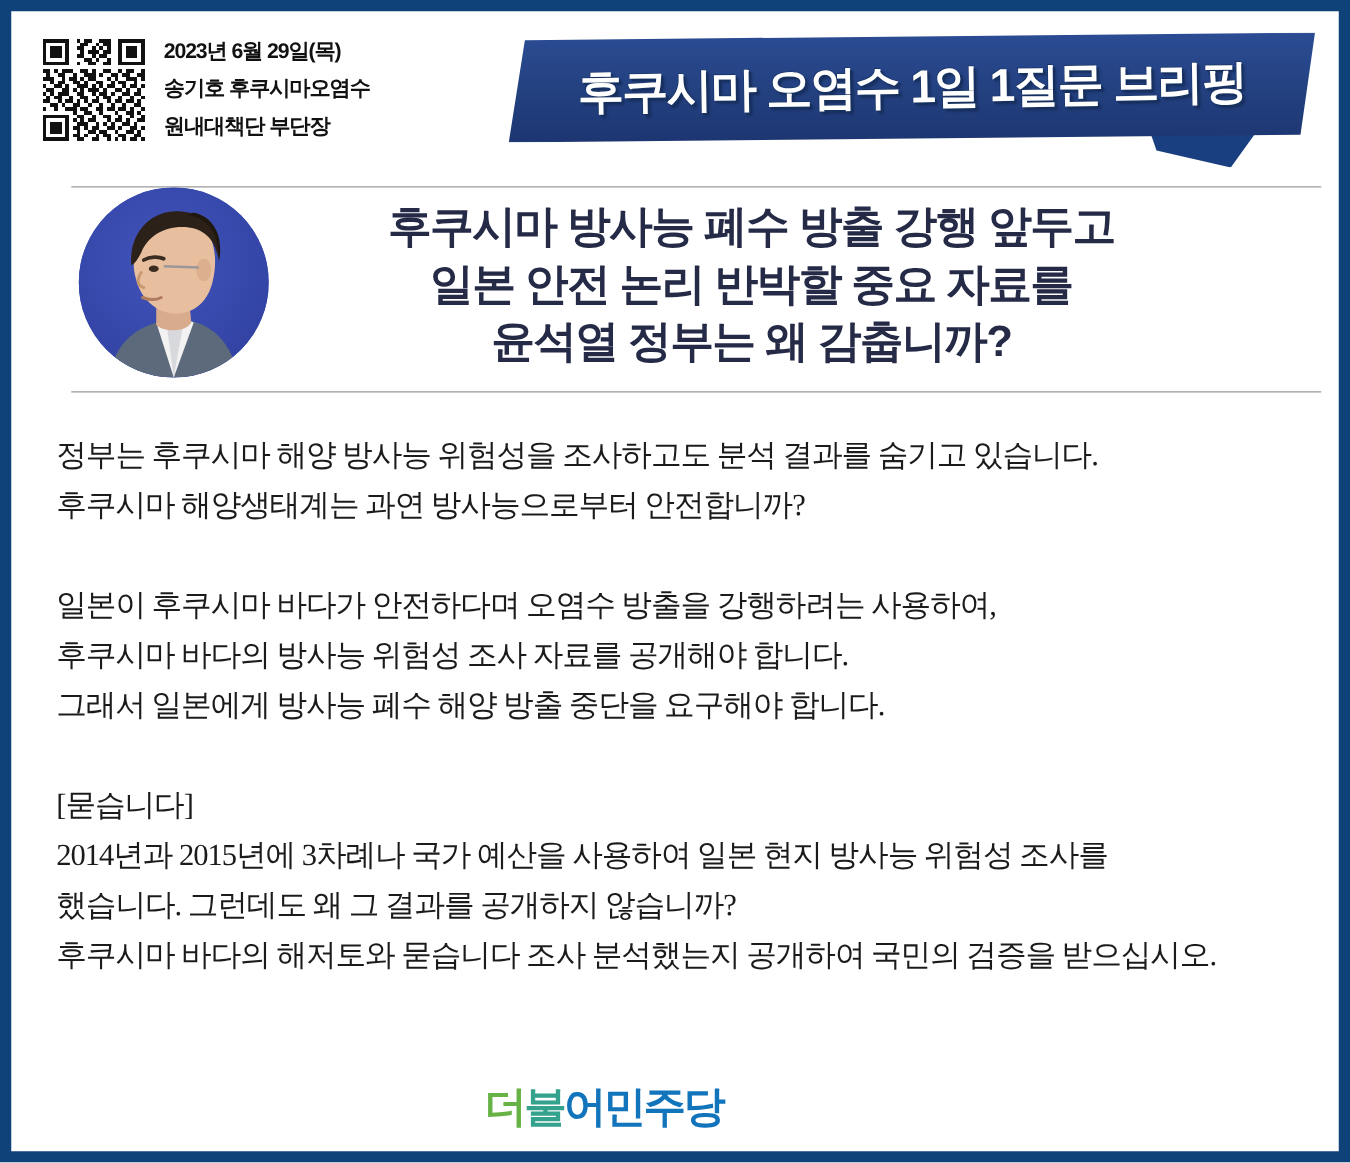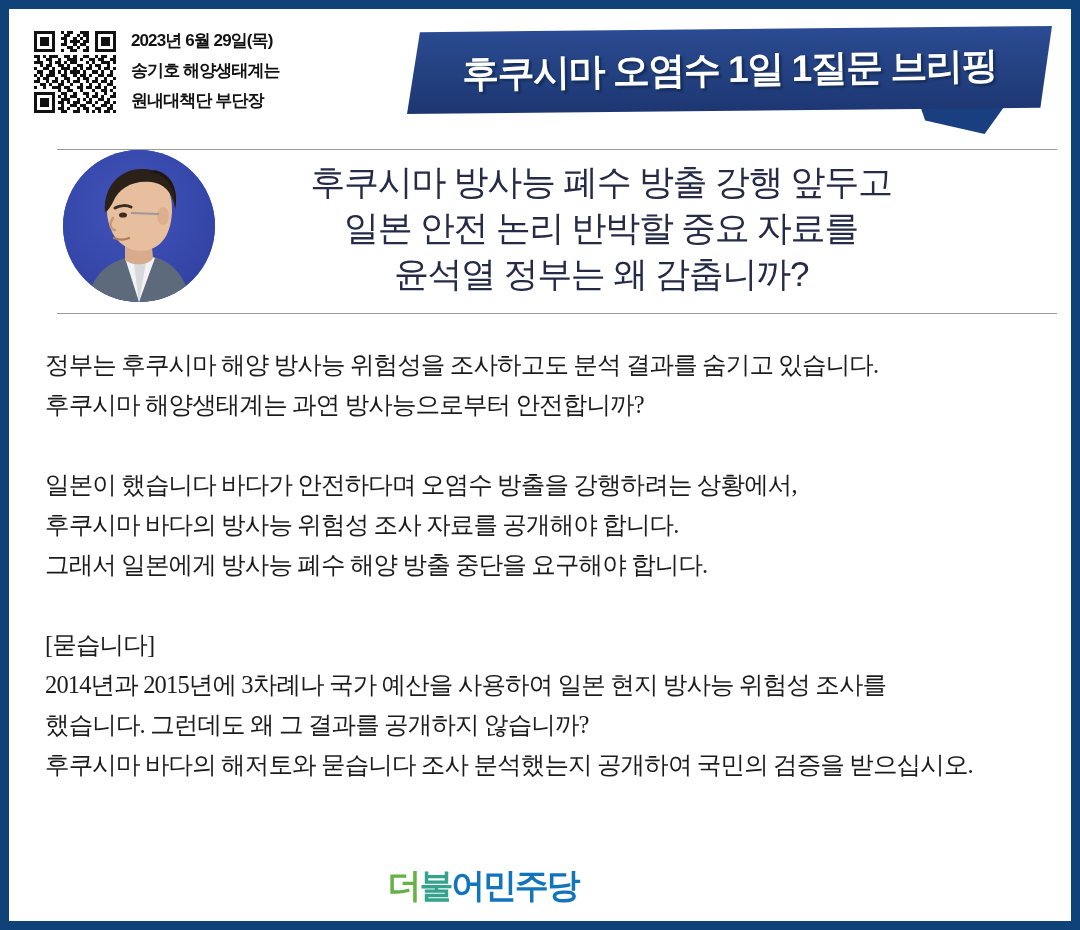--- a/index.html
+++ b/index.html
@@ -127,21 +127,21 @@
 
   
   #title-block {
     position: absolute;
     left: 212px;
     top: 150px;
     width: 760px;
     text-align: center;
     color: #252a47;
     font-size: 35px;
-    font-weight: normal;
+    font-weight: bold;
     line-height: 46px;
     letter-spacing: -1.3px;
     white-space: nowrap;
   }
   #title-block .tline { display: block; }
 
   
   #body-copy {
     position: absolute;
     left: 36px;
@@ -369,21 +369,21 @@
             <rect x="20" y="27" width="1" height="1"></rect>
           <rect x="22" y="27" width="1" height="1"></rect>
             <rect x="24" y="27" width="2" height="1"></rect>
           <rect x="27" y="27" width="1" height="1"></rect>
         </g>
       </svg>
     </div>
 
     <div id="meta-block">
       <div>2023년 6월 29일(목)</div>
-      <div>송기호 해양생태계는</div>
+      <div>송기호 후쿠시마오염수</div>
       <div>원내대책단 부단장</div>
     </div>
 
     <div id="banner-wrap">
       <div id="banner-tail"></div>
       <div id="banner-plate"></div>
       <div id="banner-text">
         <span>후쿠시마 오염수 1일 1질문 브리핑</span>
       </div>
     </div>
@@ -433,21 +433,21 @@
   </div>
 
   <div id="body-copy">
 
     <div class="para">
       <span class="bline">정부는 후쿠시마 해양 방사능 위험성을 조사하고도 분석 결과를 숨기고 있습니다.</span>
       <span class="bline">후쿠시마 해양생태계는 과연 방사능으로부터 안전합니까?</span>
     </div>
 
     <div class="para">
-      <span class="bline">일본이 했습니다 바다가 안전하다며 오염수 방출을 강행하려는 상황에서,</span>
+      <span class="bline">일본이 후쿠시마 바다가 안전하다며 오염수 방출을 강행하려는 사용하여,</span>
       <span class="bline">후쿠시마 바다의 방사능 위험성 조사 자료를 공개해야 합니다.</span>
       <span class="bline">그래서 일본에게 방사능 폐수 해양 방출 중단을 요구해야 합니다.</span>
     </div>
 
     <div class="para">
       <span class="bline">[묻습니다]</span>
       <span class="bline">2014년과 2015년에 3차례나 국가 예산을 사용하여 일본 현지 방사능 위험성 조사를</span>
       <span class="bline">했습니다. 그런데도 왜 그 결과를 공개하지 않습니까?</span>
       <span class="bline">후쿠시마 바다의 해저토와 묻습니다 조사 분석했는지 공개하여 국민의 검증을 받으십시오.</span>
     </div>

